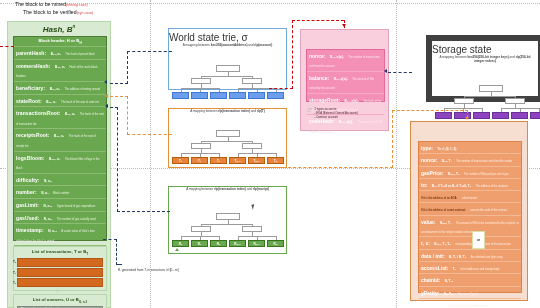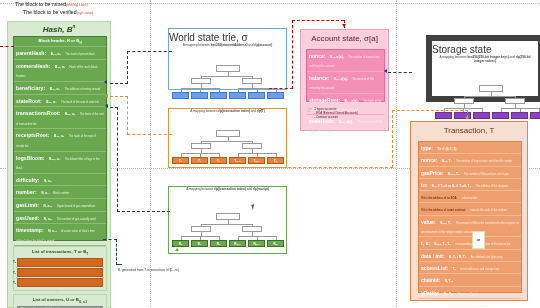--- a/index.html
+++ b/index.html
@@ -269,21 +269,20 @@
         <div class="leaf green" style="left: 41px; top: 49px; width: 17px; height: 7px; line-height: 7px;">R₂</div>
         <div class="leaf green" style="left: 60px; top: 49px; width: 17px; height: 7px; line-height: 7px;">Rₘ₋₂</div>
         <div class="leaf green" style="left: 79px; top: 49px; width: 17px; height: 7px; line-height: 7px;">Rₘ₋₁</div>
         <div class="leaf green" style="left: 98px; top: 49px; width: 17px; height: 7px; line-height: 7px;">Rₘ</div>
       </div>
   </div>
   <div class="cap" style="left:118px;top:268px;">Rᵢ generated from Tᵢ in execution, i∈[0...m]</div>
   <div class="cursor" style="left:252px;top:204px;"></div>
 
   <div class="abs acct" style="left:300px;top:29px;width:89px;height:102px;">
-    <div class="acct-title" style="margin-top:4px;">Account state, σ[a]</div>
     <div class="abs acct-fields" style="left:5px;top:19px;width:79px;height:53px;">
       <div id="acct-fields">
           <div class="afld"><span class="k">nonce:</span> <span class="t">N₃₂, σ[a]₁</span> <span class="d">The number of transactions sent from this account</span></div>
           <div class="afld"><span class="k">balance:</span> <span class="t">N₃₂, σ[a]₂</span> <span class="d">The amount of Wei owned by this account</span></div>
           <div class="afld"><span class="k">storageRoot:</span> <span class="t">B₃₂, σ[a]₃</span> <span class="d">The hash of the root node of the storage trie of this account</span></div>
           <div class="afld"><span class="k">codeHash:</span> <span class="t">B₃₂, σ[a]₄</span> <span class="d">The hash of the EVM code of this account</span></div>
         </div>
     </div>
     <div class="abs" style="left:6px;top:77px;width:80px;">
       <div style="display:flex;gap:2px;">
@@ -325,21 +324,20 @@
         <div class="leaf purple" style="left: 3px; top: 49px; width: 17px; height: 7px; line-height: 7px;"></div>
         <div class="leaf purple" style="left: 22px; top: 49px; width: 17px; height: 7px; line-height: 7px;"></div>
         <div class="leaf purple" style="left: 41px; top: 49px; width: 17px; height: 7px; line-height: 7px;"></div>
         <div class="leaf purple" style="left: 60px; top: 49px; width: 17px; height: 7px; line-height: 7px;"></div>
         <div class="leaf purple" style="left: 79px; top: 49px; width: 17px; height: 7px; line-height: 7px;"></div>
         <div class="leaf purple" style="left: 98px; top: 49px; width: 17px; height: 7px; line-height: 7px;"></div>
       </div>
   </div>
 
   <div class="abs txn" style="left:410px;top:121px;width:118px;height:180px;">
-    <div class="txn-title" style="margin-top:4px;">Transaction, T</div>
     <div class="abs txn-fields" style="left:7px;top:19px;width:104px;height:152px;">
       <div id="txn-fields">
           <div class="tfld"><span class="k">type:</span> <span class="t">Tx ∈ {0, 1, 2}</span> <span class="d"></span></div>
           <div class="tfld"><span class="k">nonce:</span> <span class="t">N₃₂, T₁</span> <span class="d">The number of transactions sent from the sender</span></div>
           <div class="tfld"><span class="k">gasPrice:</span> <span class="t">N₂₅₆, T₂</span> <span class="d">The number of Wei paid per unit of gas</span></div>
           <div class="tfld"><span class="k">to:</span> <span class="t">B₂₀ if T₃≠0 or B₀ if T₃=0, T₃</span> <span class="d">The address of the recipient</span></div>
           <div class="tfld"><span class="k"></span> <span class="d2">If it is the address of an EOA:</span> <span class="d">value transfer</span></div>
           <div class="tfld"><span class="k"></span> <span class="d2">If it is the address of smart contract:</span> <span class="d">execute the code of the contract</span></div>
           <div class="tfld"><span class="k">value:</span> <span class="t">N₂₅₆, T₄</span> <span class="d">The amount of Wei to be transferred to the recipient, or an endowment to the newly created contract</span></div>
           <div class="tfld"><span class="k">r, s:</span> <span class="t">N₂₅₆, T₇, T₈</span> <span class="d">corresponding to the signature of the transaction</span></div>

